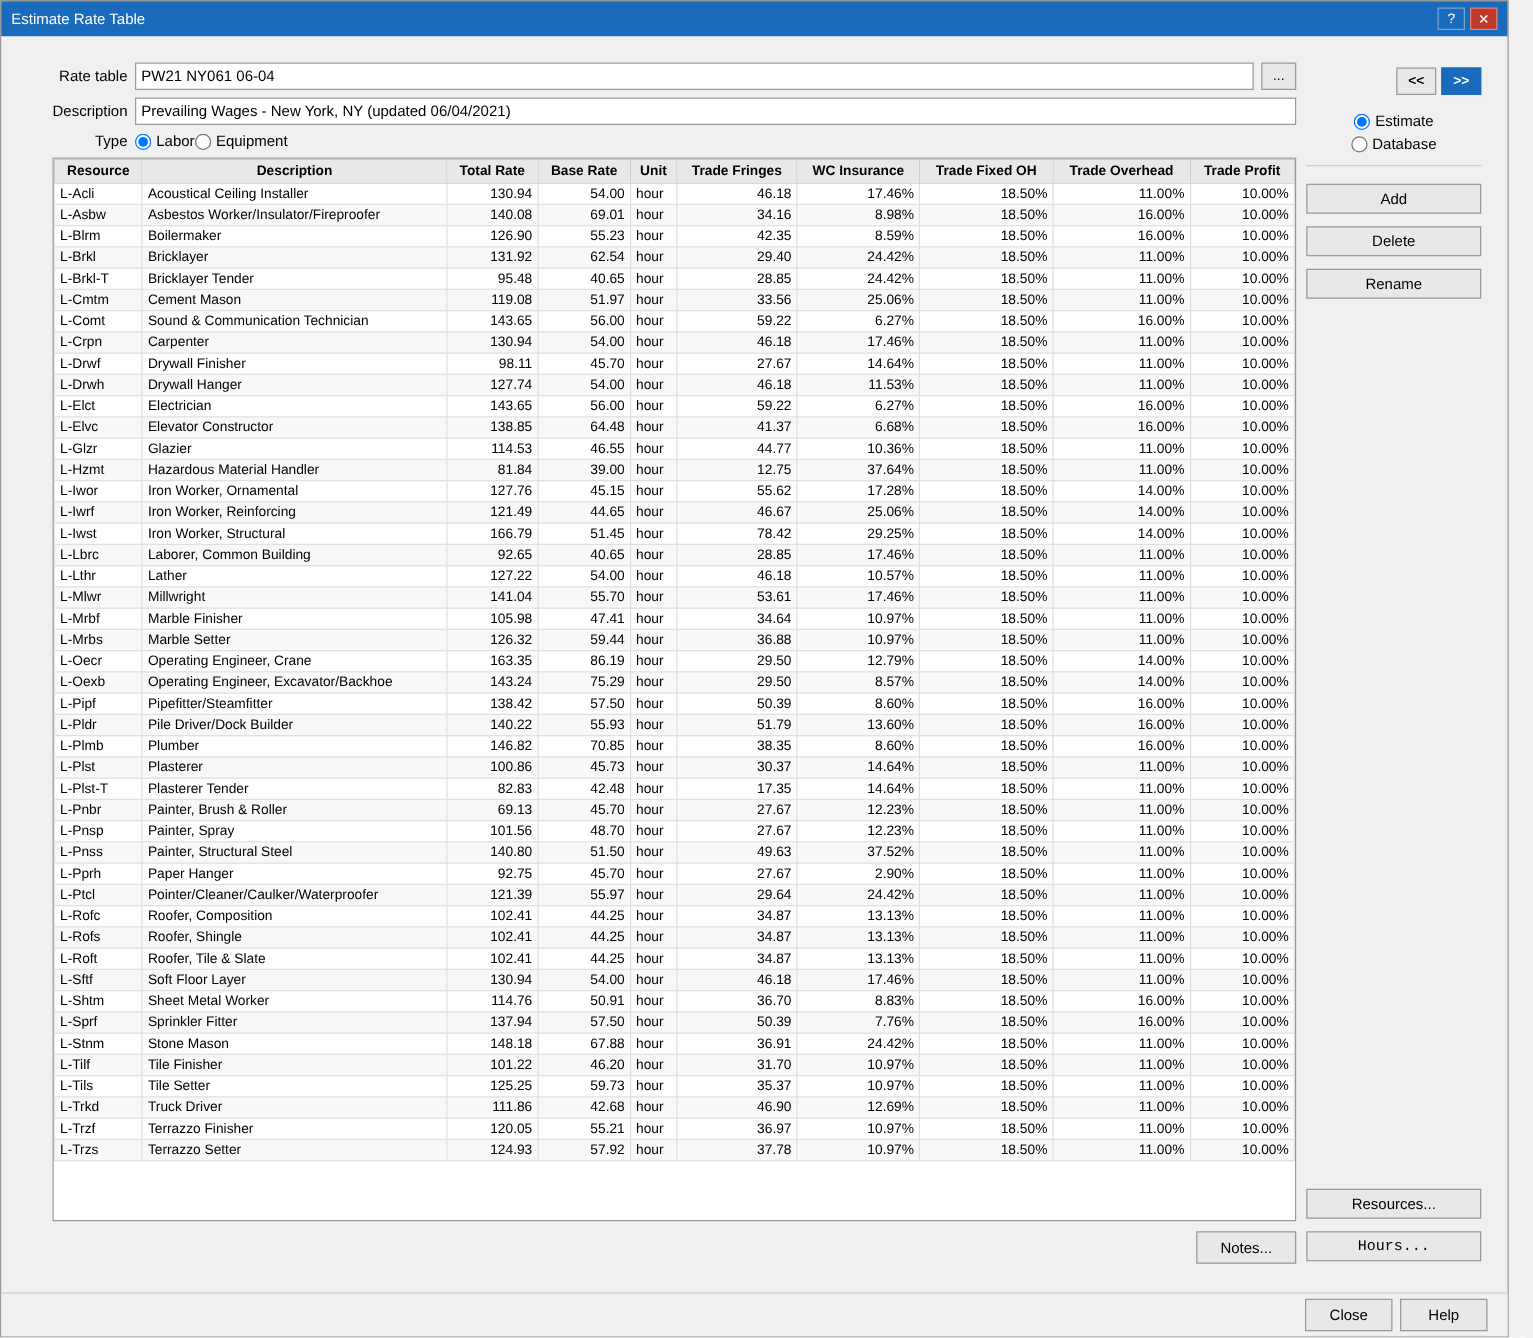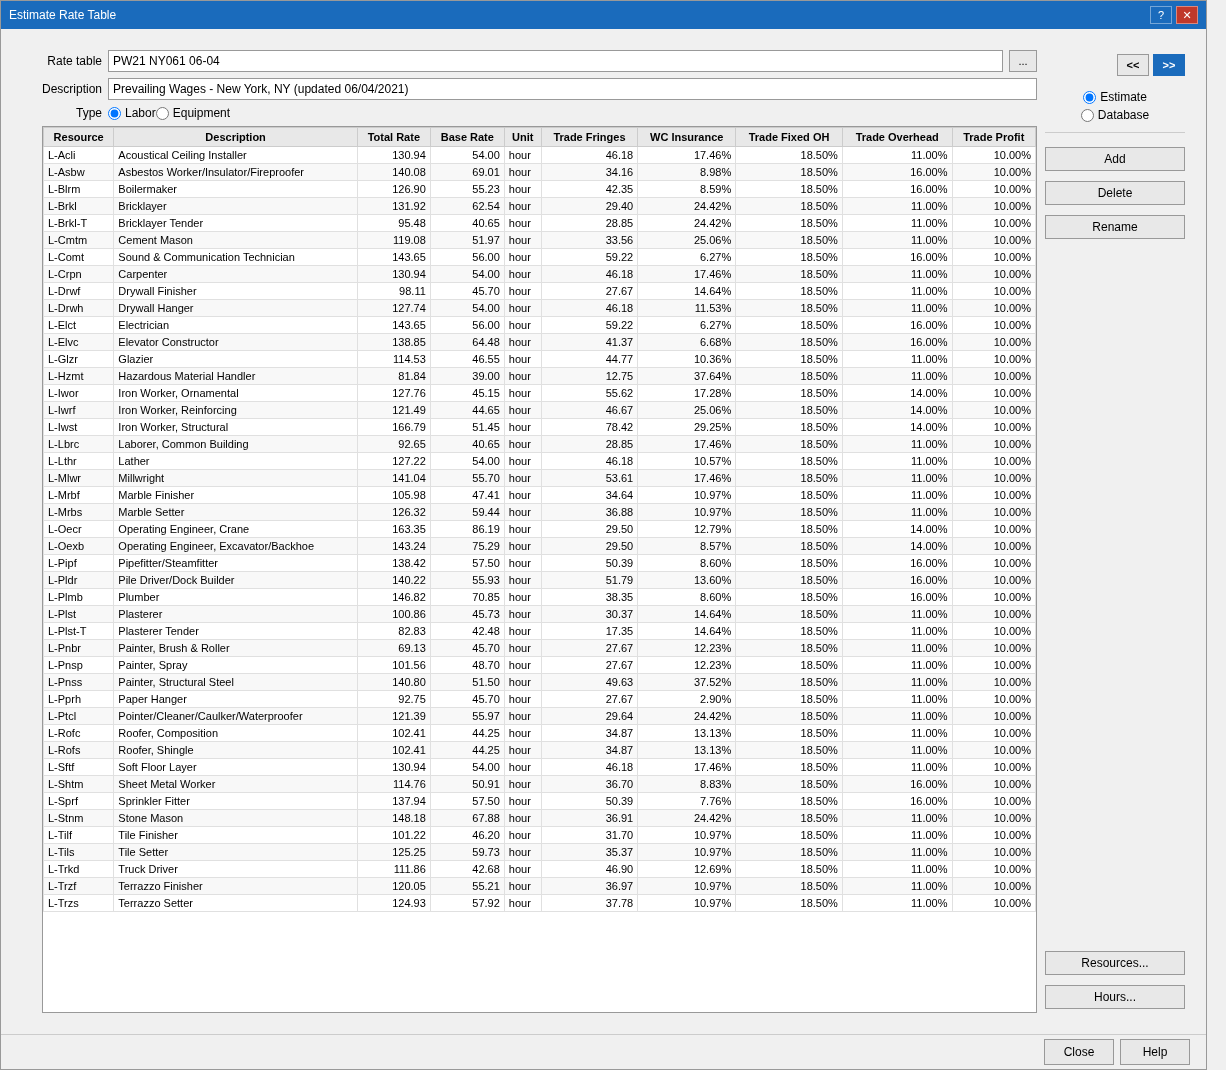--- a/index.html
+++ b/index.html
@@ -544,20 +544,32 @@
                 <td class="number">102.41</td>
                 <td class="number">44.25</td>
                 <td class="unit">hour</td>
                 <td class="number">34.87</td>
                 <td class="number">13.13%</td>
                 <td class="number">18.50%</td>
                 <td class="number">11.00%</td>
                 <td class="number">10.00%</td>
               </tr>
               <tr>
+                <td class="resource">L-Roft</td>
+                <td class="description">Roofer, Tile &amp; Slate</td>
+                <td class="number">102.41</td>
+                <td class="number">44.25</td>
+                <td class="unit">hour</td>
+                <td class="number">34.87</td>
+                <td class="number">13.13%</td>
+                <td class="number">18.50%</td>
+                <td class="number">11.00%</td>
+                <td class="number">10.00%</td>
+              </tr>
+              <tr>
                 <td class="resource">L-Sftf</td>
                 <td class="description">Soft Floor Layer</td>
                 <td class="number">130.94</td>
                 <td class="number">54.00</td>
                 <td class="unit">hour</td>
                 <td class="number">46.18</td>
                 <td class="number">17.46%</td>
                 <td class="number">18.50%</td>
                 <td class="number">11.00%</td>
                 <td class="number">10.00%</td>
@@ -655,20 +667,23 @@
                 <td class="number">37.78</td>
                 <td class="number">10.97%</td>
                 <td class="number">18.50%</td>
                 <td class="number">11.00%</td>
                 <td class="number">10.00%</td>
               </tr>
             </tbody>
         </table>
       </div>
 
+      <div class="notes-btn-container">
+        <button class="notes-btn">Notes...</button>
+      </div>
 
     </div>
 
     <div class="right-panel">
 
       <div class="nav-btns">
         <button class="nav-btn">&lt;&lt;</button>
         <button class="nav-btn active">&gt;&gt;</button>
       </div>
 
@@ -685,21 +700,21 @@
 
       <div class="separator"></div>
 
       <button class="right-btn" style="margin-top: 4px;">Add</button>
       <button class="right-btn" style="margin-top: 4px;">Delete</button>
       <button class="right-btn" style="margin-top: 4px;">Rename</button>
 
       <div class="spacer"></div>
 
       <button class="right-btn" style="margin-bottom: 4px;">Resources...</button>
-      <button class="right-btn" style="margin-bottom: 4px;">Hours...</button>
+      <button class="right-btn" style="margin-bottom: 4px; font-family: Liberation Mono, monospace;">Hours...</button>
 
     </div>
 
   </div>
 
   <div class="bottom-bar">
     <button class="bottom-btn">Close</button>
     <button class="bottom-btn">Help</button>
   </div>
 

